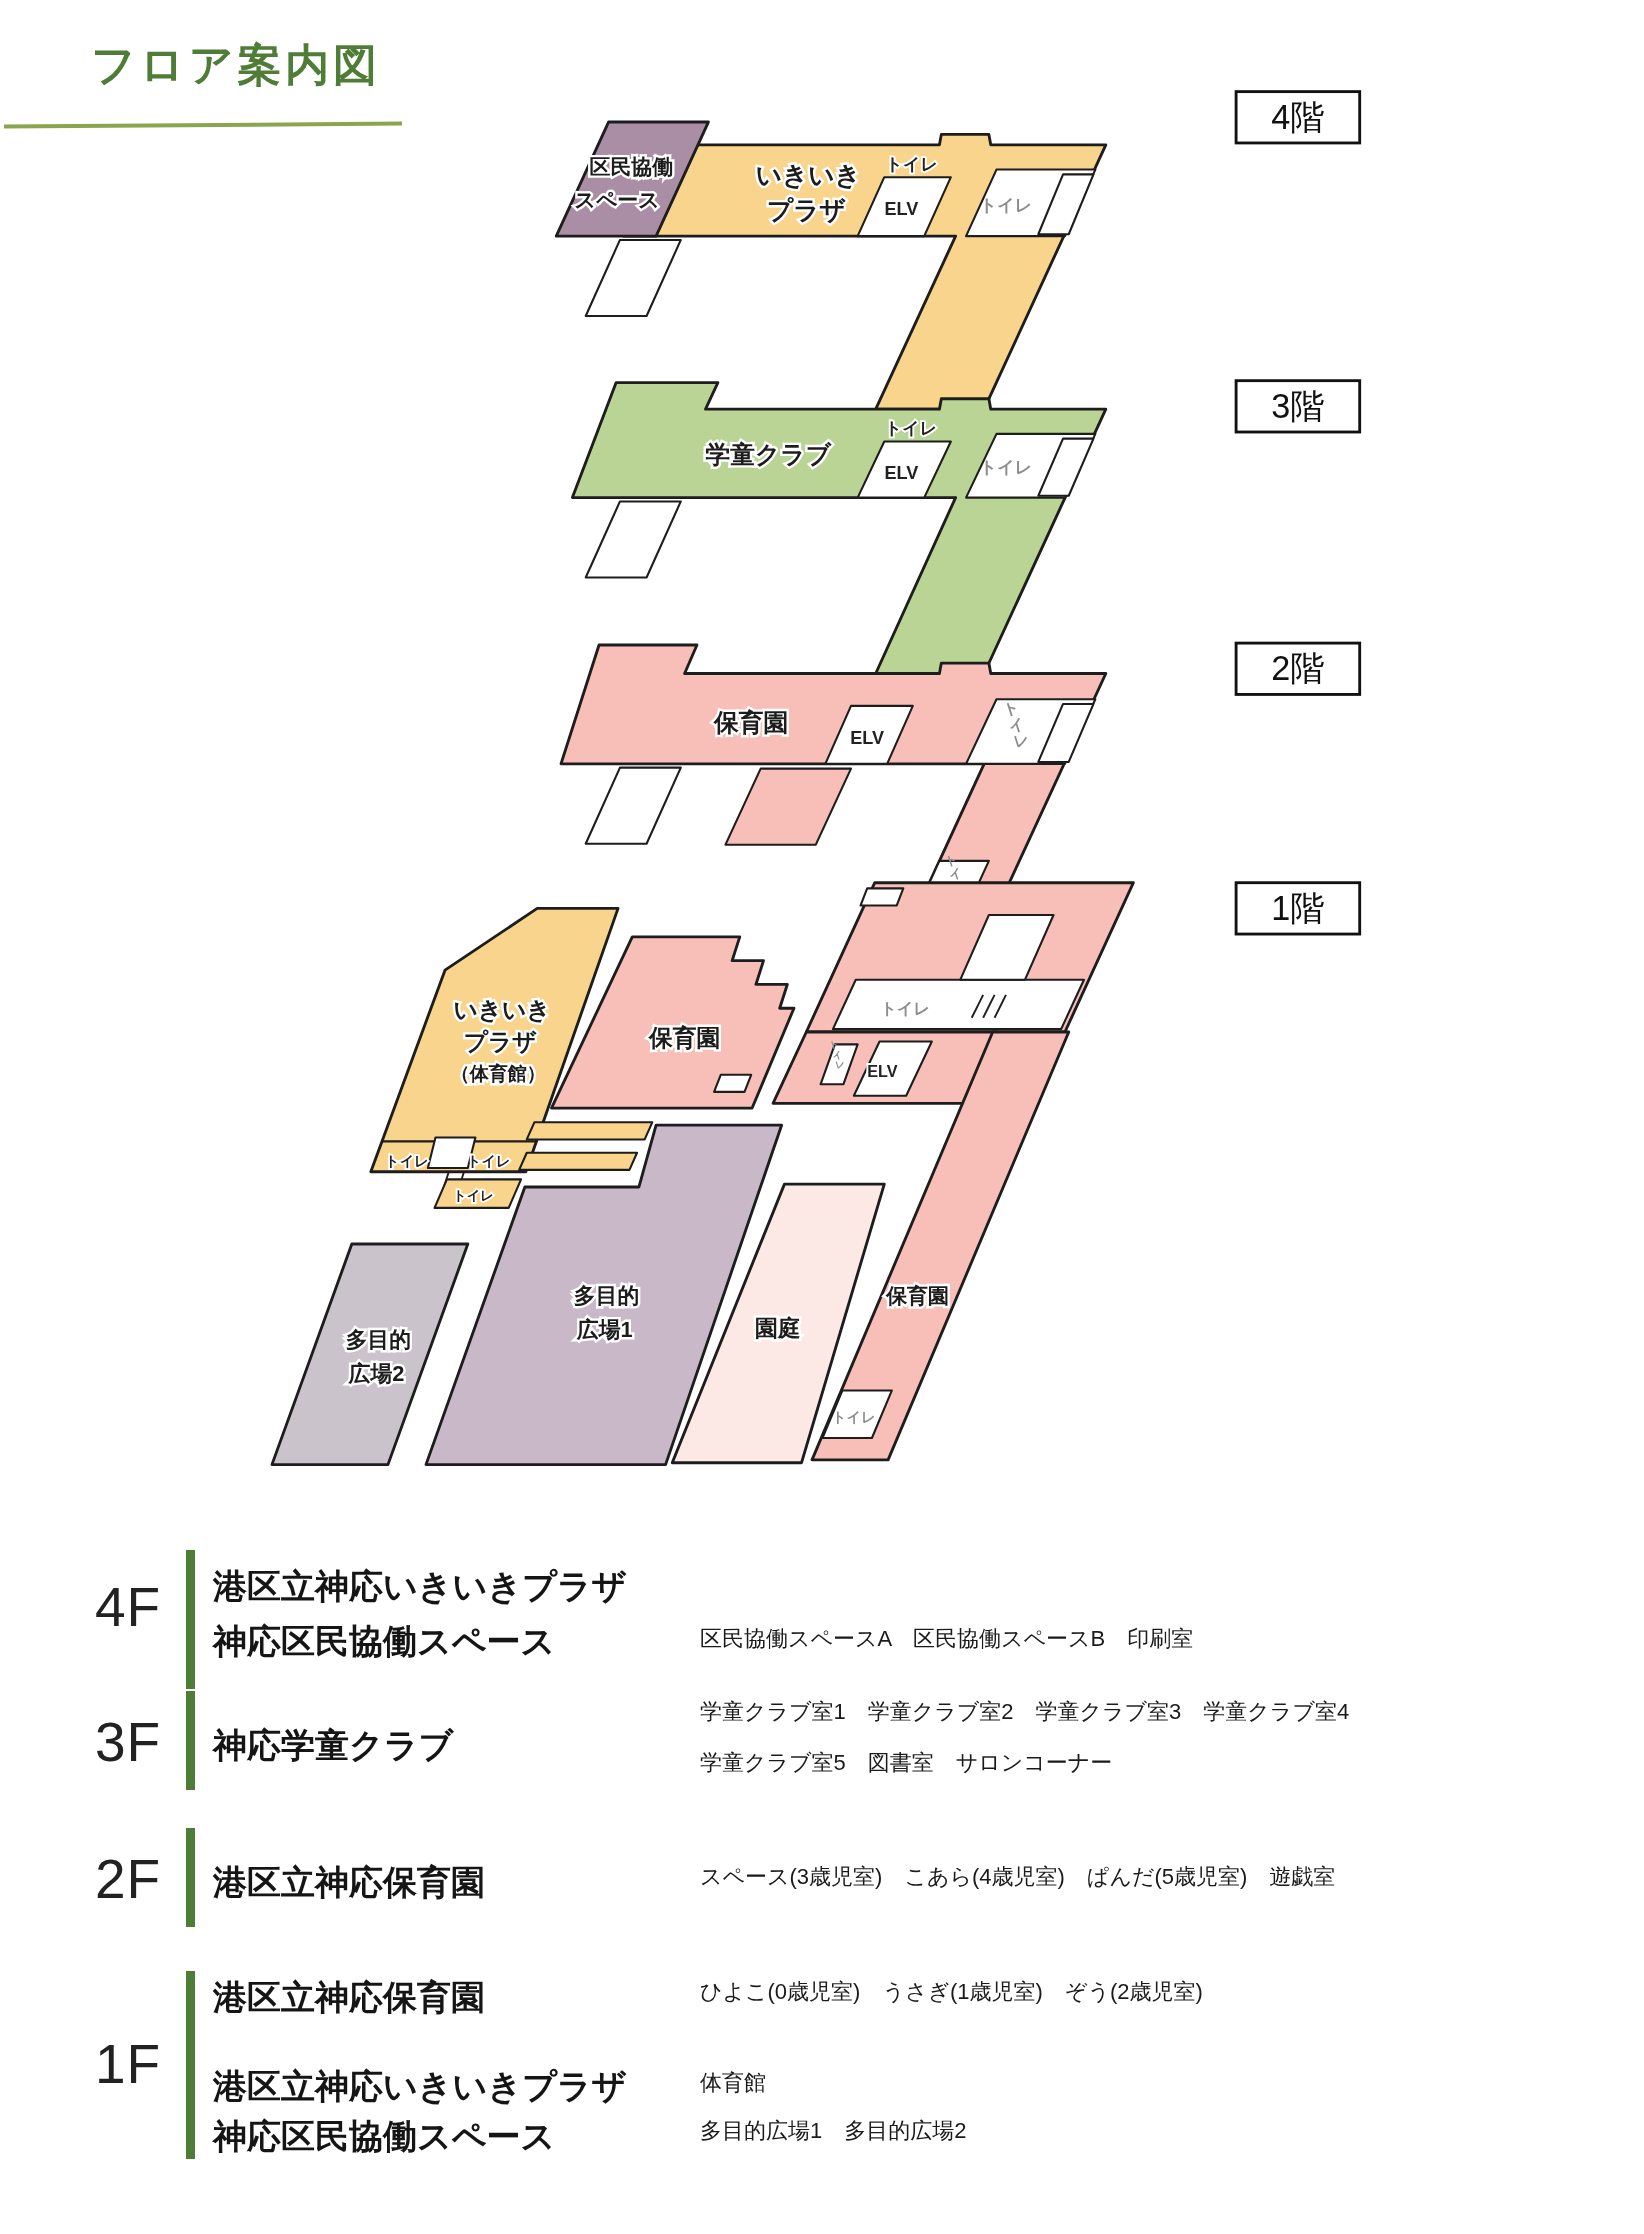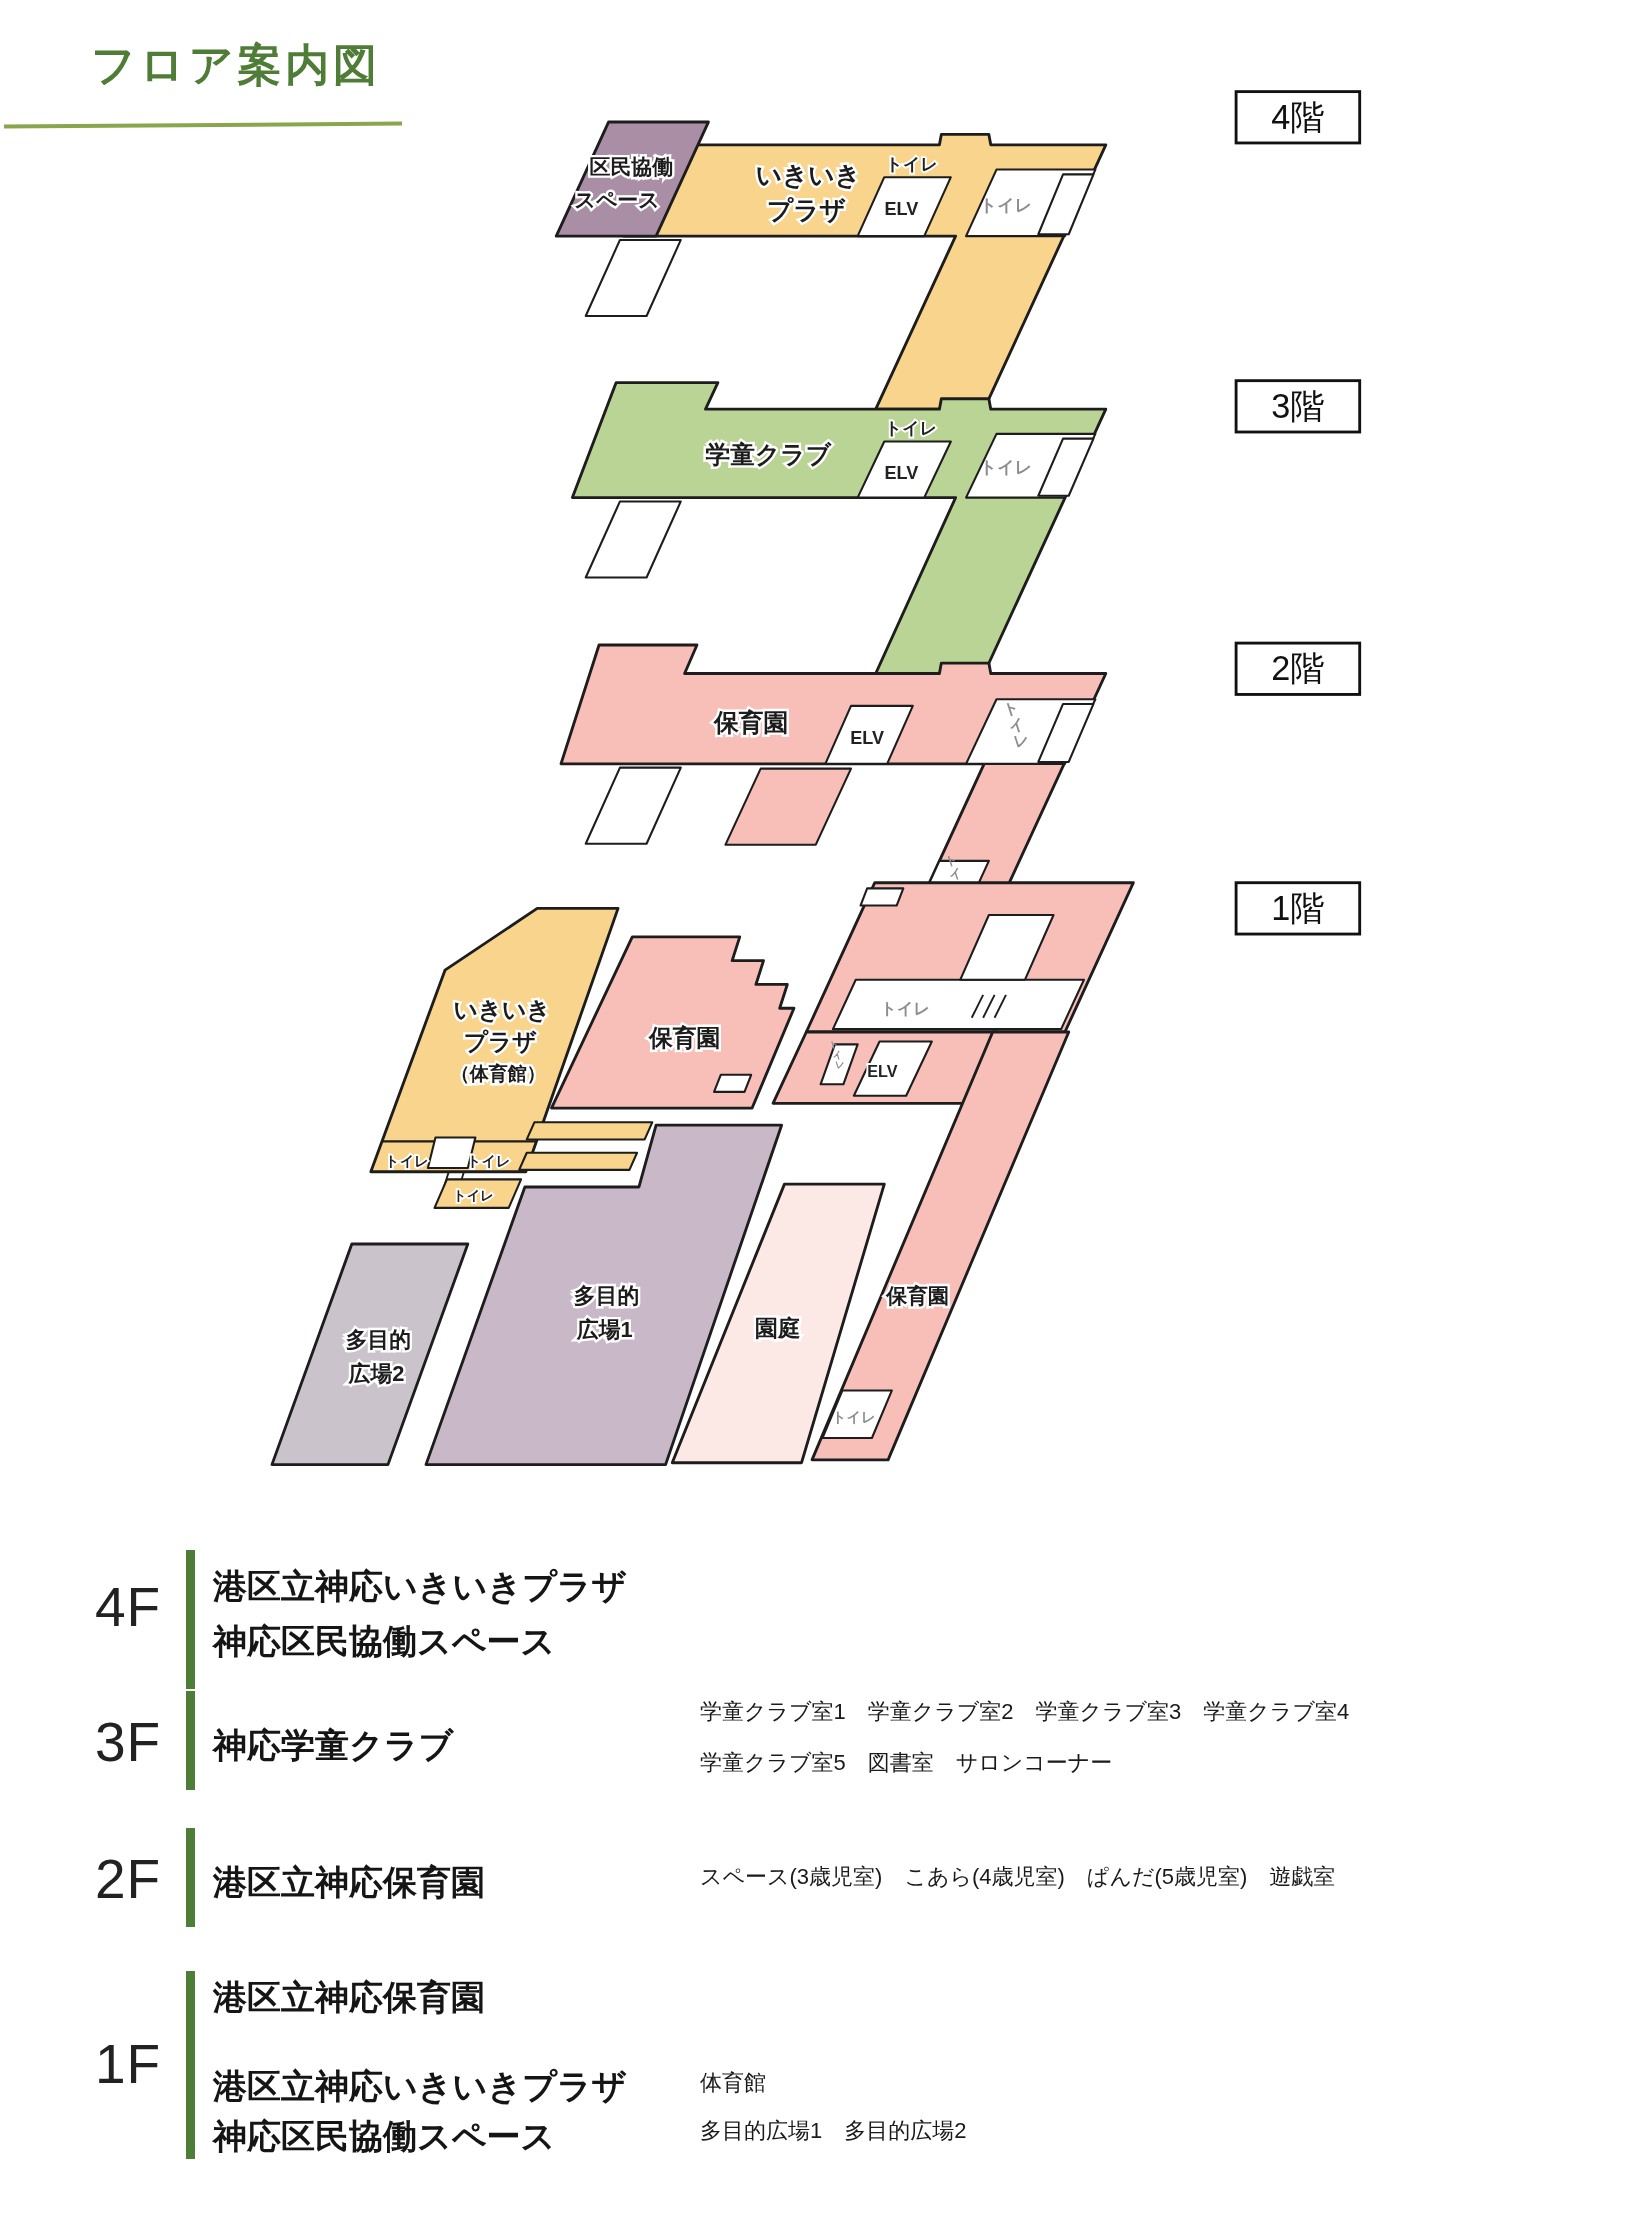--- a/index.html
+++ b/index.html
@@ -135,20 +135,21 @@
       <rect class="tagbox" x="1300" y="928" width="130" height="54"></rect>
       <text class="tagtext" x="1365" y="967">1階</text>
     </g>
   </svg>
 
   <div class="lrow" style="top:1550px;height:139px;">
     <div class="fcode" style="top:25px;">4F</div>
     <div class="bar" style="height:139px;"></div>
     <div class="fname" style="top:14.3px;">港区立神応いきいきプラザ</div>
     <div class="fname" style="top:69px;">神応区民協働スペース</div>
+    <div class="rline" style="top:74px;">区民協働スペースA　区民協働スペースB　印刷室</div>
   </div>
 
   <div class="lrow" style="top:1691px;height:99px;">
     <div class="fcode" style="top:19px;">3F</div>
     <div class="bar" style="height:99px;"></div>
     <div class="fname" style="top:32px;">神応学童クラブ</div>
     <div class="rline" style="top:5.7px;">学童クラブ室1　学童クラブ室2　学童クラブ室3　学童クラブ室4</div>
     <div class="rline" style="top:57px;">学童クラブ室5　図書室　サロンコーナー</div>
   </div>
 
@@ -158,18 +159,19 @@
     <div class="fname" style="top:32px;">港区立神応保育園</div>
     <div class="rline" style="top:34px;">スペース(3歳児室)　こあら(4歳児室)　ぱんだ(5歳児室)　遊戯室</div>
   </div>
 
   <div class="lrow" style="top:1971px;height:188px;">
     <div class="fcode" style="top:61px;">1F</div>
     <div class="bar" style="height:188px;"></div>
     <div class="fname" style="top:3.8px;">港区立神応保育園</div>
     <div class="fname" style="top:93px;">港区立神応いきいきプラザ</div>
     <div class="fname" style="top:143px;">神応区民協働スペース</div>
+    <div class="rline" style="top:5.7px;">ひよこ(0歳児室)　うさぎ(1歳児室)　ぞう(2歳児室)</div>
     <div class="rline" style="top:97px;">体育館</div>
     <div class="rline" style="top:145px;">多目的広場1　多目的広場2</div>
   </div>
 
 </div>
 
 
 </body></html>

